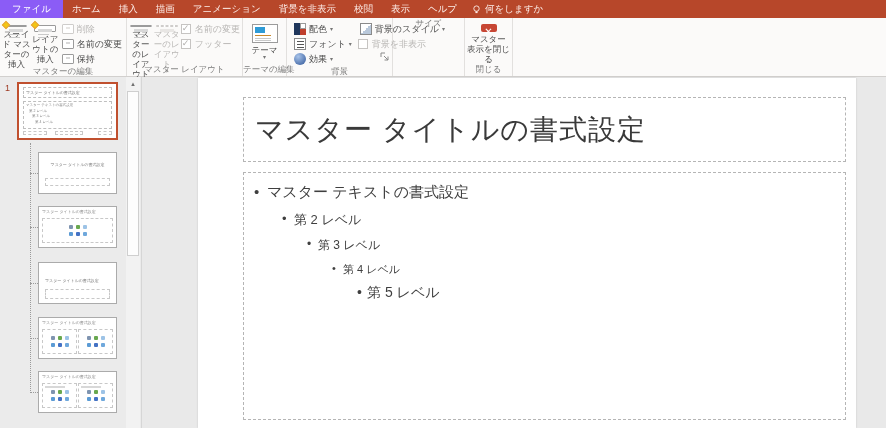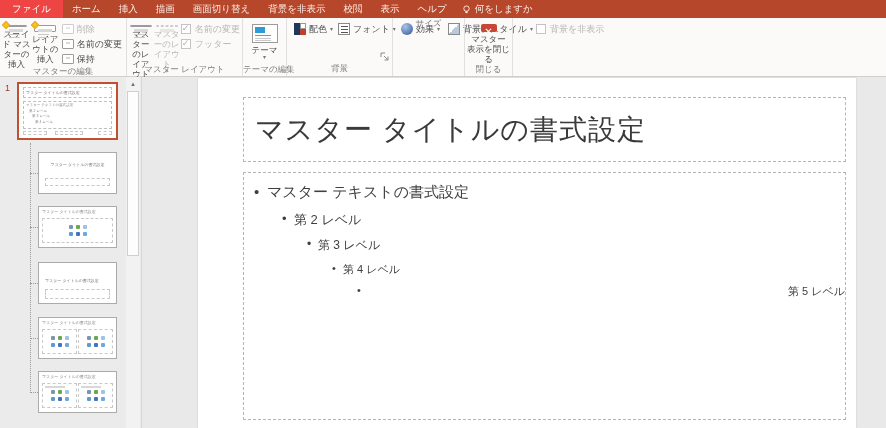--- a/index.html
+++ b/index.html
@@ -5,21 +5,21 @@
   * { margin:0; padding:0; box-sizing:border-box; }
   html,body { width:886px; height:428px; overflow:hidden; }
   body { font-family:"Liberation Sans","DejaVu Sans",sans-serif; color:#444; }
   .app { position:relative; width:886px; height:428px; background:#FBFAF9; }
 
   
   .tabbar { position:absolute; left:0; top:0; width:886px; height:18px;
             background:#B7472A; display:flex; align-items:stretch; }
   .tab { font-size:9.5px; color:#FDEDE8; padding:0 9px; display:flex; align-items:center;
          cursor:default; white-space:nowrap; }
-  .tab.file { background:#ef4444; color:#fff; padding:4px 12px; }
+  .tab.file { background:#8b5cf6; color:#fff; padding:4px 12px; }
   .tab.active { background:#FBFAF9; color:#B7472A; }
   .tellme { display:flex; align-items:center; gap:4px; margin-left:6px; }
   .tellme .bulb { width:9px; height:9px; }
   .tellme .label { font-size:9.5px; color:#FDEDE8; }
 
   
   .ribbon { position:absolute; left:0; top:18px; width:886px; height:59px;
             background:#FBFAF9; border-bottom:1px solid #D2D0CE; display:flex; }
   .group { position:relative; height:100%; border-right:1px solid #E2E0DE;
            display:flex; flex-direction:column; }
@@ -84,21 +84,21 @@
               background:#2E9BD6; }
   .ic-theme::after { content:""; position:absolute; left:2px; top:10px; width:16px; height:1px;
               background:#C9892C; box-shadow:0 3px 0 #C9C9C9, 0 5px 0 #C9C9C9; }
   .ic-slidesize { width:20px; height:15px; background:#fff; border:1px solid #777; }
   .ic-closex { width:16px; height:16px; background:#C74634; border-radius:2px; position:relative; }
   .ic-closex::after { content:"✕"; position:absolute; left:0; top:0; width:16px; height:16px;
               color:#fff; font-size:10px; font-weight:bold; text-align:center; line-height:16px; }
 
   .launcher { position:absolute; right:2px; bottom:14px; width:11px; height:11px; cursor:pointer; }
 
-  .bg-rows { display:flex; flex-direction:row; gap:1px; padding-top:2px; }
+  .bg-rows { display:flex; flex-direction:column; gap:1px; padding-top:2px; }
   .bg-rows .small-btn { height:14px; }
 
   
   .main { position:absolute; left:0; top:77px; width:886px; height:351px; display:flex; }
 
   
   .panel { position:relative; width:142px; height:100%; background:#EBEBEB;
            border-right:1px solid #D6D6D6; }
   .slide-num { position:absolute; left:5px; top:6px; font-size:9px; color:#9E3A23; }
   .thumb { position:absolute; background:#fff; border:1px solid #ABABAB; overflow:hidden;
@@ -153,33 +153,33 @@
   .ph-title { left:45px; top:19px; width:603px; height:65px; display:flex; align-items:center; }
   .ph-title .ttext { font-size:28px; font-weight:300; color:#3A3A3A; padding-left:11px;
                      letter-spacing:1px; white-space:nowrap; }
   .ph-body { left:45px; top:94px; width:603px; height:248px; padding-top:8px; }
   .bullet { color:#3F3F3F; position:relative; }
   .bullet::before { content:"•"; position:absolute; left:0; top:0; }
   .b1 { font-size:15px; margin:2px 0 0 10px; padding-left:13px; }
   .b2 { font-size:13px; margin:9px 0 0 38px; padding-left:12px; }
   .b3 { font-size:12px; margin:8px 0 0 63px; padding-left:11px; }
   .b4 { font-size:11px; margin:8px 0 0 88px; padding-left:11px; }
-  .b5 { font-size:11px; margin:7px 0 0 113px; padding-left:10px;text-align:right; }
+  .b5 { font-size:14px; margin:7px 0 0 113px; padding-left:10px; }
 </style>
 </head>
 <body>
 
 <div class="app">
 
   <div class="tabbar">
     <div class="tab file">ファイル</div>
     <div class="tab">ホーム</div>
     <div class="tab">挿入</div>
     <div class="tab">描画</div>
-    <div class="tab">画面切り替え</div>
+    <div class="tab">アニメーション</div>
     <div class="tab">背景を非表示</div>
     <div class="tab">校閲</div>
     <div class="tab">表示</div>
     <div class="tab">ヘルプ</div>
     <div class="tellme">
       <svg class="bulb" viewBox="0 0 10 10">
         <circle cx="5" cy="4" r="3" fill="none" stroke="#FDEDE8" stroke-width="1"></circle>
         <rect x="3.8" y="7" width="2.4" height="2" fill="#FDEDE8"></rect>
       </svg>
       <span class="label">何をしますか</span>

